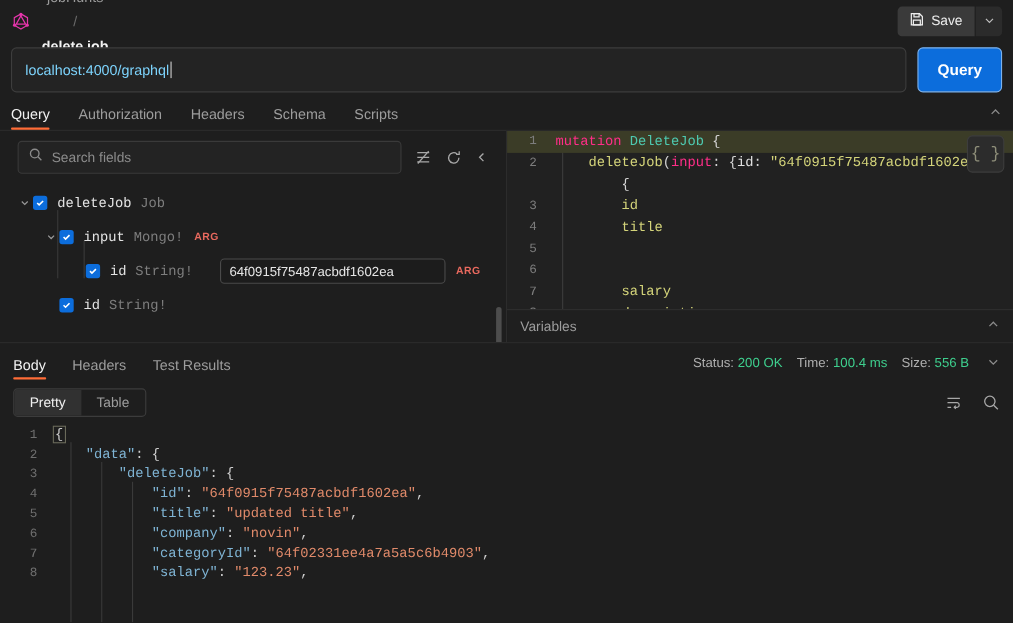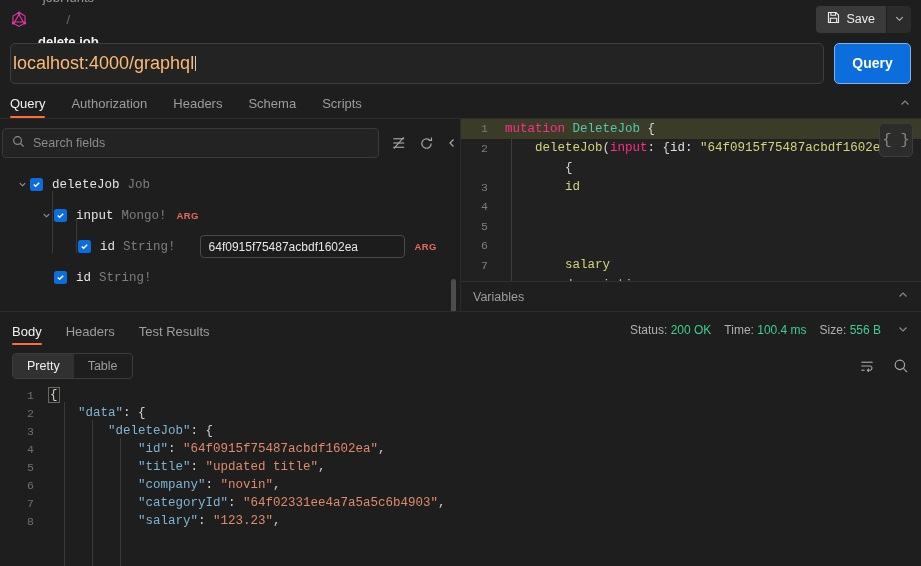--- a/index.html
+++ b/index.html
@@ -28,21 +28,21 @@
   .save-caret {
     width:24px; height:27px; background:#2b2b2b; border:none; border-radius:0 4px 4px 0;
     color:#bdbdbd; cursor:pointer; display:flex; align-items:center; justify-content:center;
     margin-left:1px;
   }
 
   
   .urlrow { height:50px; display:flex; align-items:center; gap:10px; padding: 0 10px; flex:0 0 auto; }
   .url-field {
     flex:1; height:41px; background:#232323; border:1px solid #3d3d3d; border-radius:5px;
-    display:flex; align-items:center; padding: 0 2px; font-size:18px; color:#fdba74;
+    display:flex; align-items:center; padding: 0 12px; font-size:13px; color:#7dd3fc;
     position:relative;
   }
   .url-caret {
     display:inline-block; width:1px; height:15px; background:#cfcfcf; margin-left:1px;
   }
   .query-btn {
     width:77px; height:41px; background:#0c6ddc; border:1px solid #7db2ec; border-radius:5px;
     color:#fff; font-size:14px; font-weight:700; font-family:inherit; cursor:pointer;
   }
 
@@ -53,21 +53,21 @@
   .tab.active::after {
     content:""; position:absolute; left:0; right:0; bottom:0; height:2px; background:#ff6c37; border-radius:1px;
   }
   .tabrow .chev-up { margin-left:auto; color:#8a8a8a; padding-bottom:5px; cursor:pointer; }
 
   
   .mid { flex:0 0 193px; display:flex; border-top:1px solid #2c2c2c; min-height:0; }
   .leftpane { width:460px; display:flex; flex-direction:column; min-width:0; position:relative; }
   .rightpane { flex:1; display:flex; flex-direction:column; border-left:1px solid #2c2c2c; min-width:0; background:#212121; }
 
-  .searchrow { height:48px; display:flex; align-items:center; gap:12px; padding:0 2px; flex:0 0 auto; }
+  .searchrow { height:48px; display:flex; align-items:center; gap:12px; padding:0 16px; flex:0 0 auto; }
   .search-box {
     flex:1; height:30px; background:#232323; border:1px solid #3a3a3a; border-radius:4px;
     display:flex; align-items:center; gap:8px; padding:0 9px;
   }
   .search-box input {
     flex:1; background:transparent; border:none; outline:none; color:#dcdcdc; font-size:12.5px;
     font-family:inherit;
   }
   .search-box input::placeholder { color:#8b8b8b; }
   .icon-btn { color:#a8a8a8; cursor:pointer; display:flex; align-items:center; justify-content:center; }
@@ -309,21 +309,21 @@
     </div>
 
     <div class="rightpane">
       <div class="qeditor">
         <div class="qindent-guide"></div>
         <div id="qlines">
             <div class="qline active"><span class="gut">1</span><span class="qcode"><span class="k-mut">mutation</span><span class="k-white"> </span><span class="k-name">DeleteJob</span><span class="k-punc"> {</span></span></div>
             <div class="qline"><span class="gut">2</span><span class="qcode"><span class="k-white">    </span><span class="k-field">deleteJob</span><span class="k-punc">(</span><span class="k-arg">input</span><span class="k-punc">: {</span><span class="k-white">id</span><span class="k-punc">: </span><span class="k-str">"64f0915f75487acbdf1602ea"</span></span></div>
             <div class="qline"><span class="gut"></span><span class="qcode"><span class="k-punc">        {</span></span></div>
             <div class="qline"><span class="gut">3</span><span class="qcode"><span class="k-white">        </span><span class="k-field">id</span></span></div>
-            <div class="qline"><span class="gut">4</span></div>
+            <div class="qline"><span class="gut">4</span><span class="qcode"><span class="k-white">        </span><span class="k-field">title</span></span></div>
             <div class="qline"><span class="gut">5</span></div>
             <div class="qline"><span class="gut">6</span></div>
             <div class="qline"><span class="gut">7</span><span class="qcode"><span class="k-white">        </span><span class="k-field">salary</span></span></div>
             <div class="qline"><span class="gut">8</span><span class="qcode"><span class="k-white">        </span><span class="k-field">description</span></span></div>
           </div>
         <div class="prettify">{&nbsp;}</div>
       </div>
       <div class="varbar">
         <span>Variables</span>
         <span class="chev">

